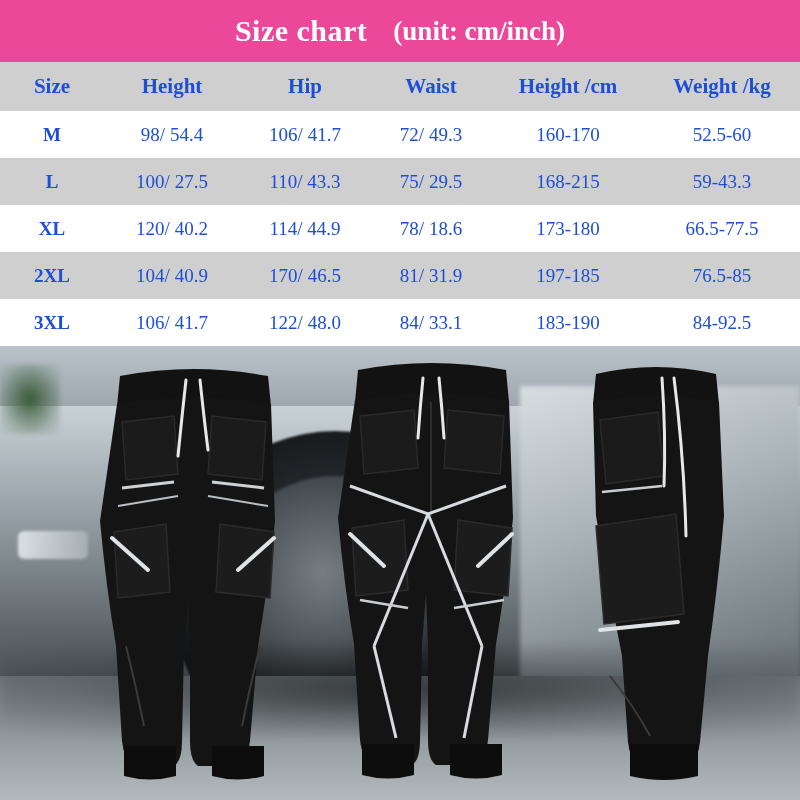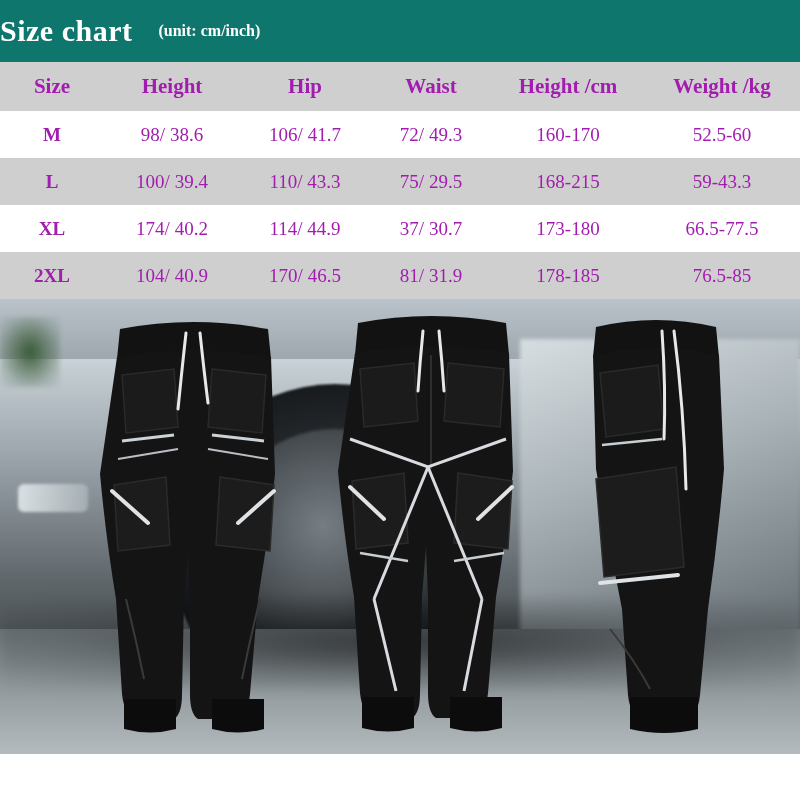--- a/index.html
+++ b/index.html
@@ -16,50 +16,51 @@
     width: 800px;
     height: 800px;
     overflow: hidden;
     background: #ffffff;
   }
 
   
   .title-bar {
     width: 800px;
     height: 62px;
-    background: #0f766e;
+    background: #ec4899;
     display: flex;
     align-items: center;
+    justify-content: center;
     gap: 26px;
   }
   .title-main {
     color: #ffffff;
     font-size: 30px;
     font-weight: bold;
     letter-spacing: 0.5px;
     font-family: "Liberation Serif", serif;
   }
   .title-unit {
     color: #ffffff;
-    font-size: 16px;
+    font-size: 27px;
     font-weight: bold;
     font-family: "Liberation Serif", serif;
   }
 
   
   .size-table {
     width: 800px;
     border-collapse: collapse;
     table-layout: fixed;
   }
   .size-table th,
   .size-table td {
     text-align: center;
     font-family: "Liberation Serif", serif;
-    color: #a21caf;
+    color: #1d4ed8;
     padding: 0;
     border: none;
   }
   .size-table thead th {
     height: 49px;
     font-size: 21px;
     font-weight: bold;
     background: #cfcfcf;
   }
   .size-table tbody td {
@@ -172,49 +173,57 @@
         <th>Height</th>
         <th>Hip</th>
         <th>Waist</th>
         <th>Height /cm</th>
         <th>Weight /kg</th>
       </tr>
     </thead>
     <tbody>
       <tr class="row-light">
         <td class="size-col">M</td>
-        <td>98/ 38.6</td>
+        <td>98/ 54.4</td>
         <td>106/ 41.7</td>
         <td>72/ 49.3</td>
         <td>160-170</td>
         <td>52.5-60</td>
       </tr>
       <tr class="row-dark">
         <td class="size-col">L</td>
-        <td>100/ 39.4</td>
+        <td>100/ 27.5</td>
         <td>110/ 43.3</td>
         <td>75/ 29.5</td>
         <td>168-215</td>
         <td>59-43.3</td>
       </tr>
       <tr class="row-light">
         <td class="size-col">XL</td>
-        <td>174/ 40.2</td>
+        <td>120/ 40.2</td>
         <td>114/ 44.9</td>
-        <td>37/ 30.7</td>
+        <td>78/ 18.6</td>
         <td>173-180</td>
         <td>66.5-77.5</td>
       </tr>
       <tr class="row-dark">
         <td class="size-col">2XL</td>
         <td>104/ 40.9</td>
         <td>170/ 46.5</td>
         <td>81/ 31.9</td>
-        <td>178-185</td>
+        <td>197-185</td>
         <td>76.5-85</td>
+      </tr>
+      <tr class="row-light">
+        <td class="size-col">3XL</td>
+        <td>106/ 41.7</td>
+        <td>122/ 48.0</td>
+        <td>84/ 33.1</td>
+        <td>183-190</td>
+        <td>84-92.5</td>
       </tr>
     </tbody>
   </table>
 
   <div class="photo">
     <div class="bg-sky"></div>
     <div class="bg-car-body"></div>
     <div class="bg-door"></div>
     <div class="bg-wheel"></div>
     <div class="bg-wheel-inner"></div>

